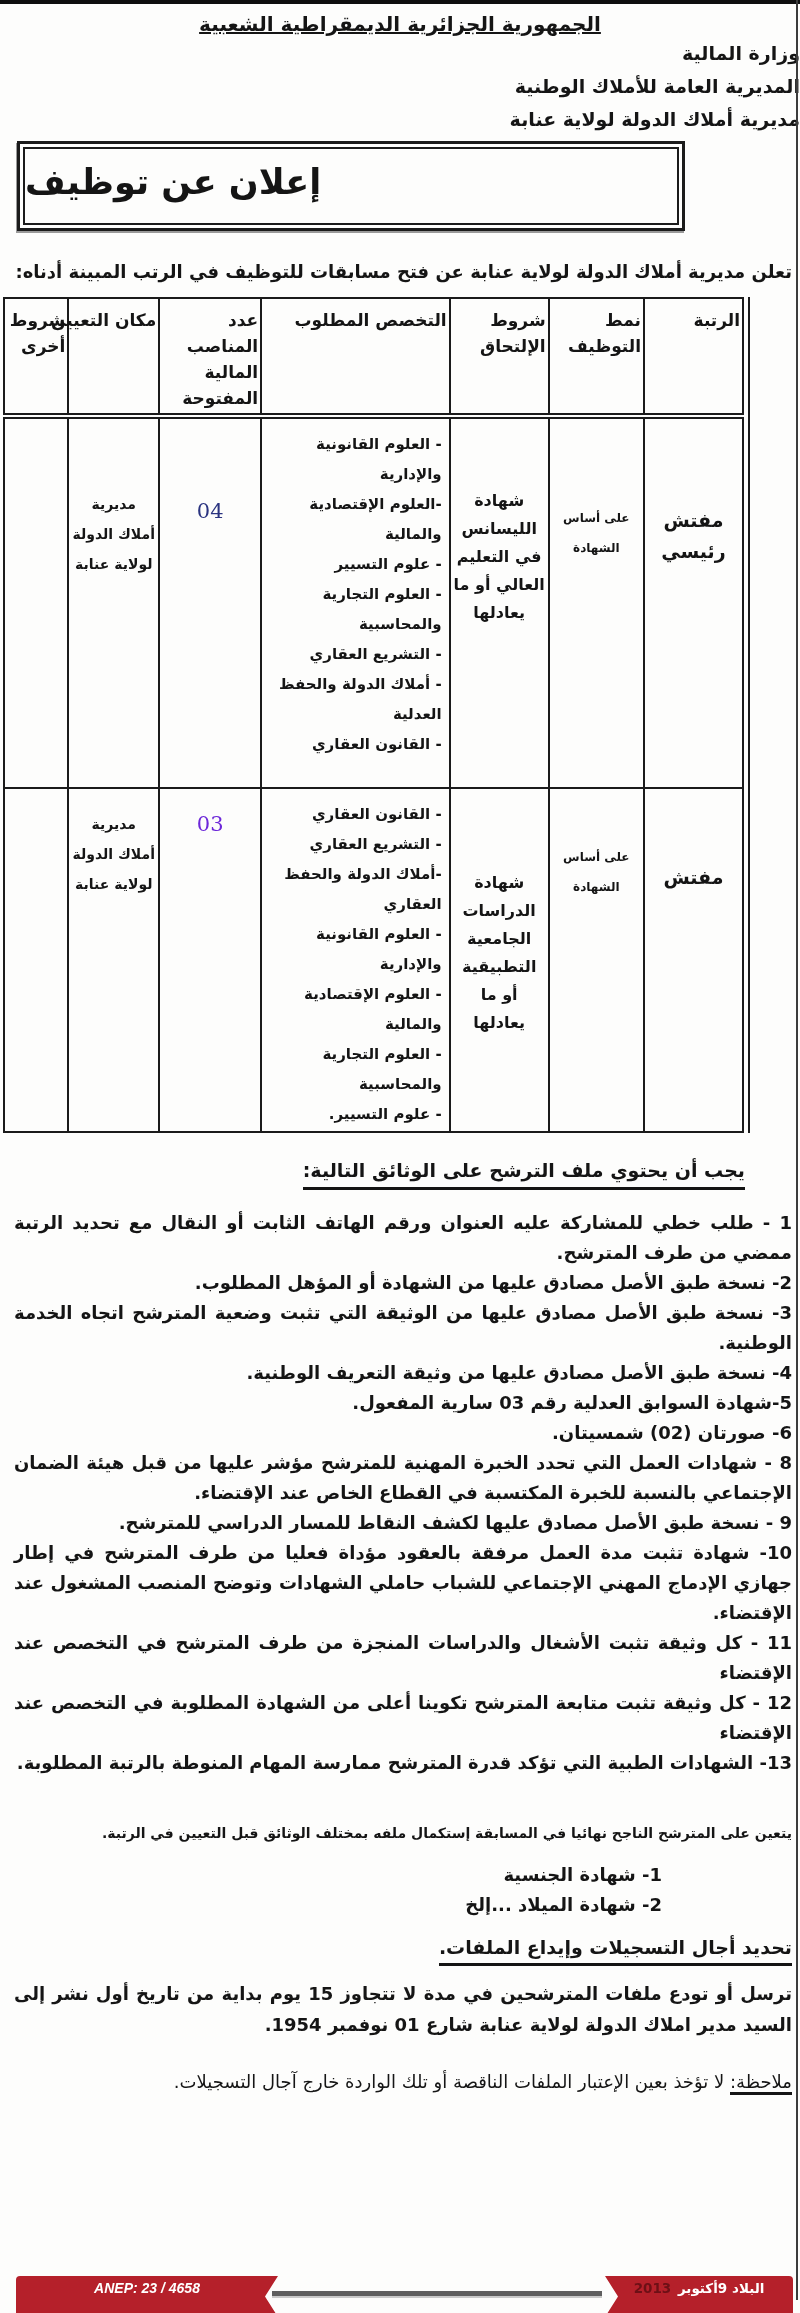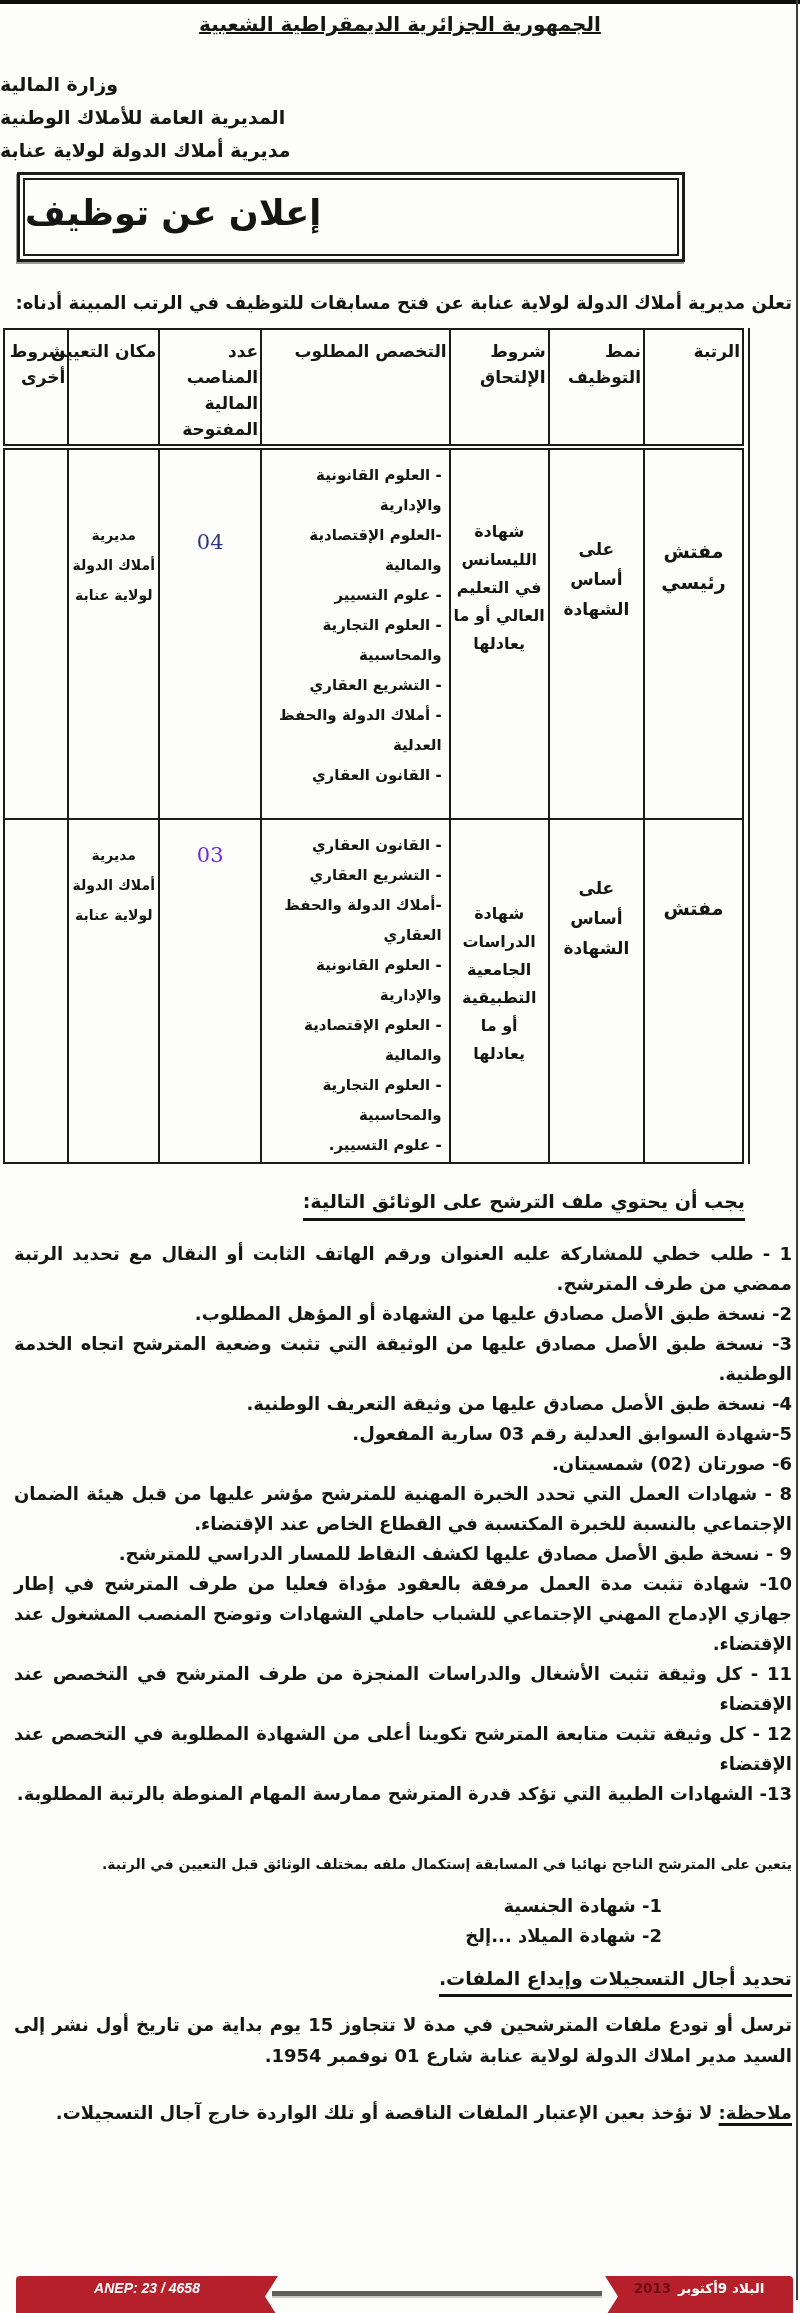--- a/index.html
+++ b/index.html
@@ -10,42 +10,42 @@
     direction:rtl;
     font-family:"DejaVu Sans",sans-serif;
     color:#151515;
     overflow:hidden;
   }
   .top-bar{position:absolute;top:0;left:0;width:100%;height:4px;background:#0e0e0e;}
   .right-line{position:absolute;top:0;right:2px;width:2px;height:2300px;background:#3c3c3c;}
 
   
   .hdr{margin:0;padding-top:11px;text-align:center;font-size:20px;font-weight:bold;line-height:26px;text-decoration:underline;}
-  .hdr-lines{margin-top:31px;text-align:left;font-weight:bold;font-size:19px;line-height:33px;}
+  .hdr-lines{text-align:right;font-weight:bold;font-size:19px;line-height:33px;}
 
   
   .title-box{margin:5px 115px 0 17px;border:3px solid #1b1b1b;padding:3px;background:#fdfdfc;box-shadow:-1px 2px 0 #9a9a9a;}
   .title-box-inner{border:2px solid #1b1b1b;text-align:left;}
   .doc-title{font-size:35px;font-weight:bold;line-height:46px;padding:10px 0 18px;}
 
   .intro{margin:30px 8px 0 12px;font-size:18px;font-weight:bold;text-align:right;}
 
   
   .tbl-wrap{margin:15px 50px 0 3px;border-right:2px solid #1b1b1b;padding-right:4px;}
   table{width:100%;border-collapse:collapse;table-layout:fixed;border:2px solid #1b1b1b;}
   th,td{border:2px solid #1b1b1b;padding:2px;}
   tr.head th{vertical-align:top;padding-top:8px;font-size:17px;line-height:26px;font-weight:bold;border-bottom:6px double #1b1b1b;text-align:right;}
   th.loc-h{font-size:14.5px;white-space:nowrap;}
   tr.r1{height:372px;}
   tr.r2{height:344px;}
   td{vertical-align:top;text-align:center;font-weight:bold;}
   td.rank{font-size:19px;line-height:31px;}
   tr.r1 td.rank{padding-top:86px;}
   tr.r2 td.rank{padding-top:73px;}
-  td.mode{font-size:17px;line-height:30px;}
+  td.mode{font-size:12px;line-height:30px;}
   tr.r1 td.mode{padding-top:84px;}
   tr.r2 td.mode{padding-top:53px;}
   td.cond{font-size:16px;line-height:28px;}
   tr.r1 td.cond{padding-top:68px;}
   tr.r2 td.cond{padding-top:80px;}
   td.spec{text-align:right;padding:10px 7px 0 3px;font-size:15px;line-height:30px;}
   td.num{font-family:"DejaVu Serif",serif;font-weight:normal;font-size:21px;}
   tr.r1 td.num{padding-top:80px;color:#2b3480;}
   tr.r2 td.num{padding-top:23px;color:#6d28d9;}
   td.loc{font-size:14px;line-height:30px;}
@@ -58,21 +58,21 @@
   .items{margin:18px 8px 0 14px;font-size:18px;font-weight:bold;line-height:30px;text-align:justify;}
   .items div{margin:0;}
   .final-note{margin:40px 8px 0 14px;font-size:14px;font-weight:bold;line-height:30px;text-align:justify;}
   .final-items{margin:12px 138px 0 0;text-align:right;font-size:18px;font-weight:bold;line-height:30px;}
 
   
   .sec2-head{margin:16px 8px 0 0;text-align:right;}
   .sec2-head span{display:inline-block;font-size:19px;font-weight:bold;border-bottom:3px solid #141414;padding-bottom:5px;}
   .sec2-body{margin:12px 8px 0 14px;font-size:18px;font-weight:bold;line-height:31px;text-align:justify;}
 
-  .note{margin:26px 8px 12px 14px;font-size:18px;font-weight:bold;line-height:31px;text-align:justify;}
+  .note{margin:26px 8px 12px 14px;font-size:18px;font-weight:normal;line-height:31px;text-align:justify;}
   .note .note-label{text-decoration:underline;text-decoration-thickness:2.5px;text-underline-offset:4px;}
 
   
   .footer{position:absolute;top:2276px;left:0;width:100%;height:30px;}
   .foot-bar{position:absolute;top:15px;left:272px;right:198px;height:5px;background:#5f5f5f;box-shadow:0 2px 0 #c9c9c9;}
   .ribbon{position:absolute;top:0;height:41px;line-height:25px;background:#b5202a;color:#ffffff;font-weight:bold;text-align:center;}
   .ribbon-left{left:16px;width:262px;font-size:14px;font-style:italic;font-family:"Liberation Sans","DejaVu Sans",sans-serif;border-radius:4px 0 0 4px;clip-path:polygon(0 0,100% 0,calc(100% - 13px) 50%,100% 100%,0 100%);direction:ltr;}
   .ribbon-right{right:7px;width:188px;font-size:13.5px;border-radius:0 4px 4px 0;clip-path:polygon(0 0,100% 0,100% 100%,0 100%,13px 50%);}
   .ribbon-right .year{color:#6d1016;padding-right:2px;}
 </style>

